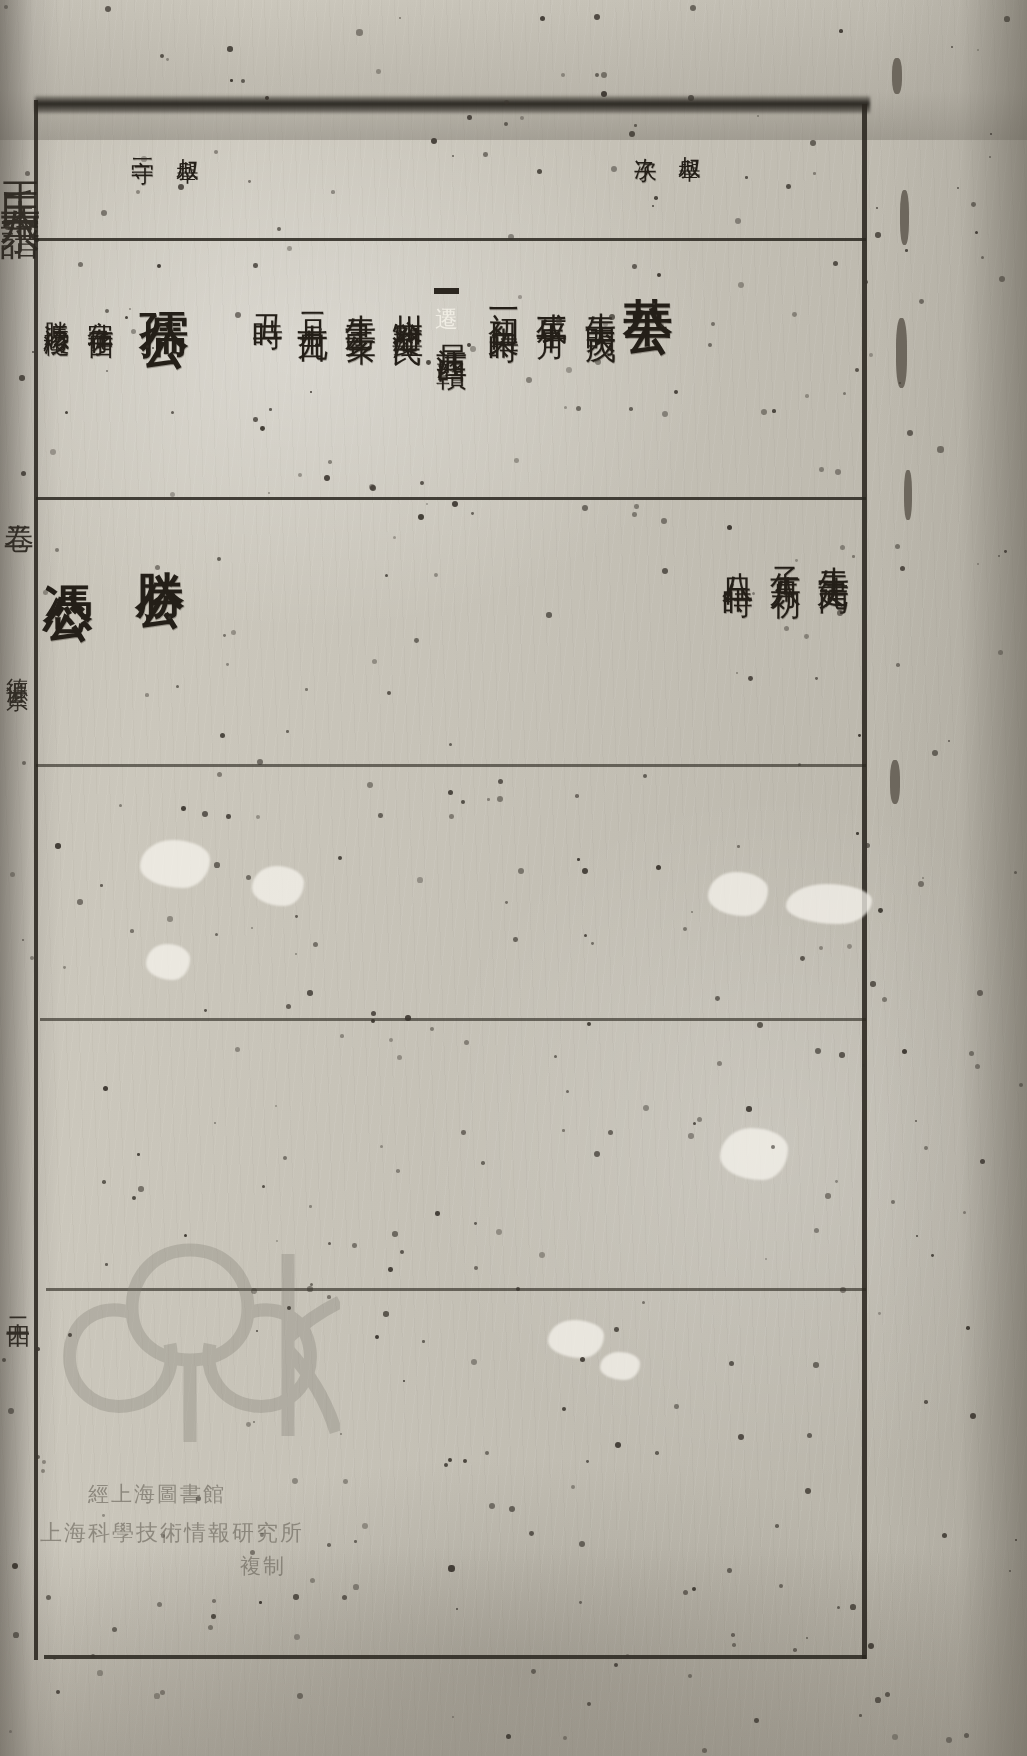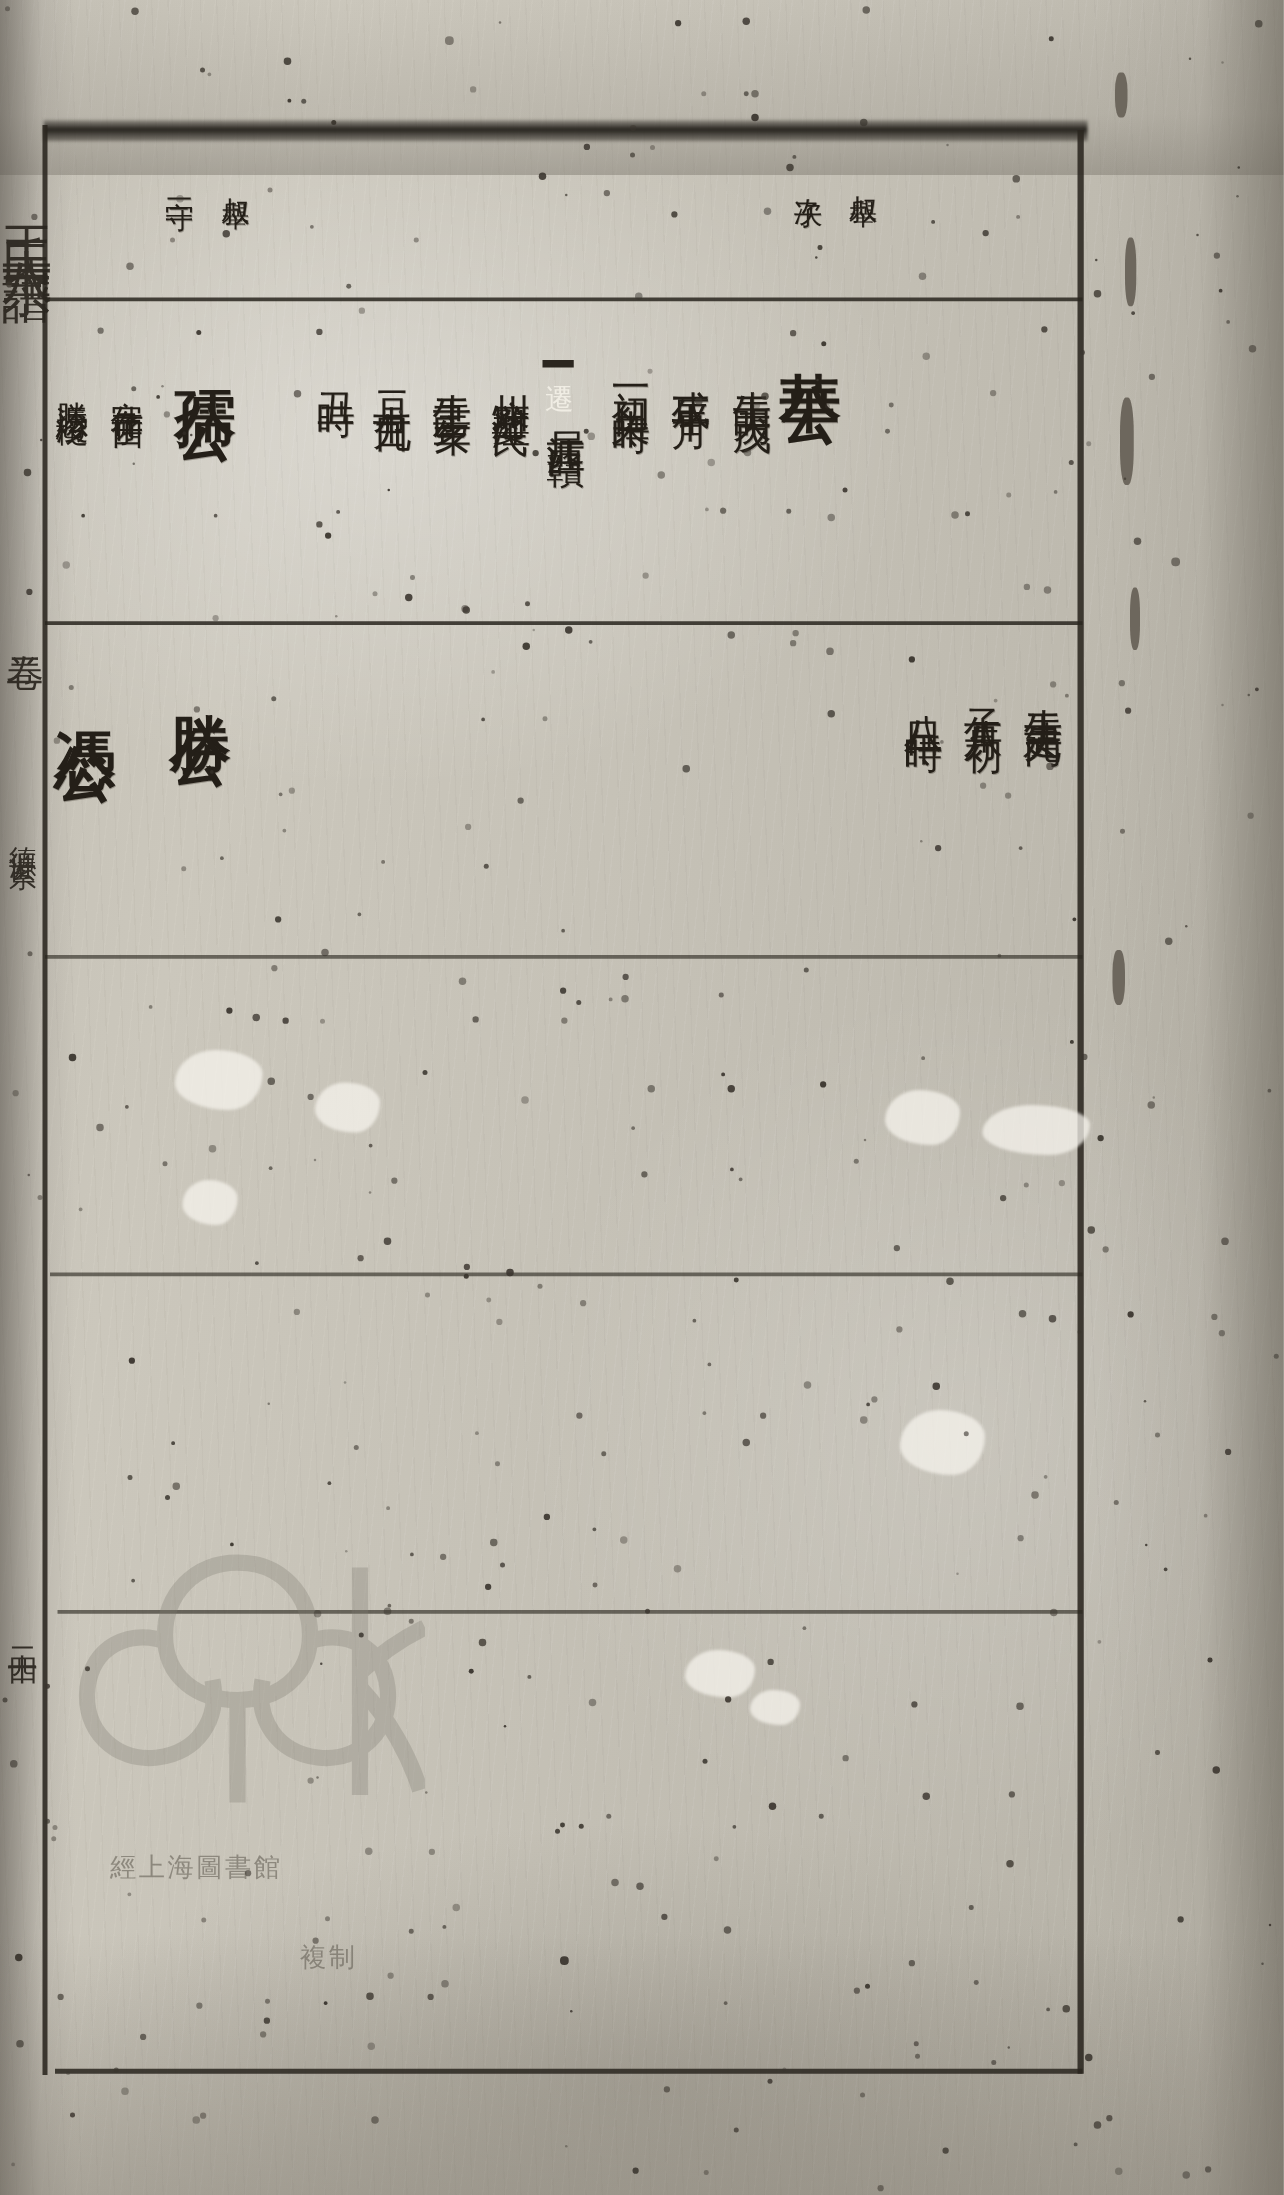--- a/index.html
+++ b/index.html
@@ -223,20 +223,21 @@
         <path d="M204 104 C238 92 266 108 270 140 C274 174 248 200 214 196 C182 192 164 166 170 134"></path>
         <path d="M150 150 L150 232"></path>
         <path d="M248 44 L248 226"></path>
         <path d="M248 128 C274 104 292 96 300 92"></path>
         <path d="M248 140 C272 166 288 196 296 222"></path>
       </g>
     </svg>
   </div>
 
   <div class="stamp" style="left:88px; top:1480px; font-size:21px;">經上海圖書館</div>
+  <div class="stamp" style="left:40px; top:1518px; font-size:22px;">上海科學技術情報研究所</div>
   <div class="stamp" style="left:240px; top:1552px; font-size:21px;">複制</div>
 
   <div class="torn" style="left:892px; top:58px; width:10px; height:36px; border-radius:40%;"></div>
   <div class="torn" style="left:900px; top:190px; width:9px; height:55px; border-radius:40%;"></div>
   <div class="torn" style="left:896px; top:318px; width:11px; height:70px; border-radius:40%;"></div>
   <div class="torn" style="left:904px; top:470px; width:8px; height:50px; border-radius:40%;"></div>
   <div class="torn" style="left:890px; top:760px; width:10px; height:44px; border-radius:40%;"></div>
 
   <div class="blotch" style="left:140px; top:840px; width:70px; height:48px;"></div>
   <div class="blotch" style="left:252px; top:866px; width:52px; height:40px;"></div>

